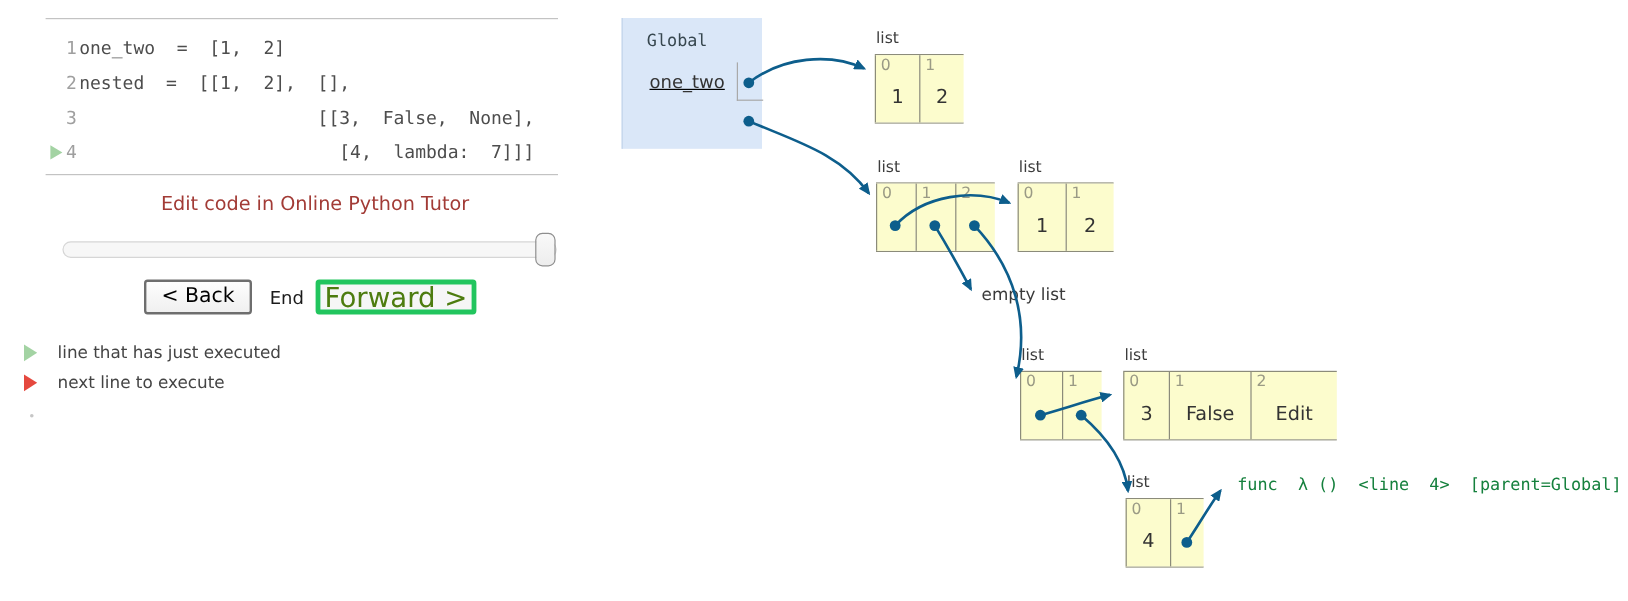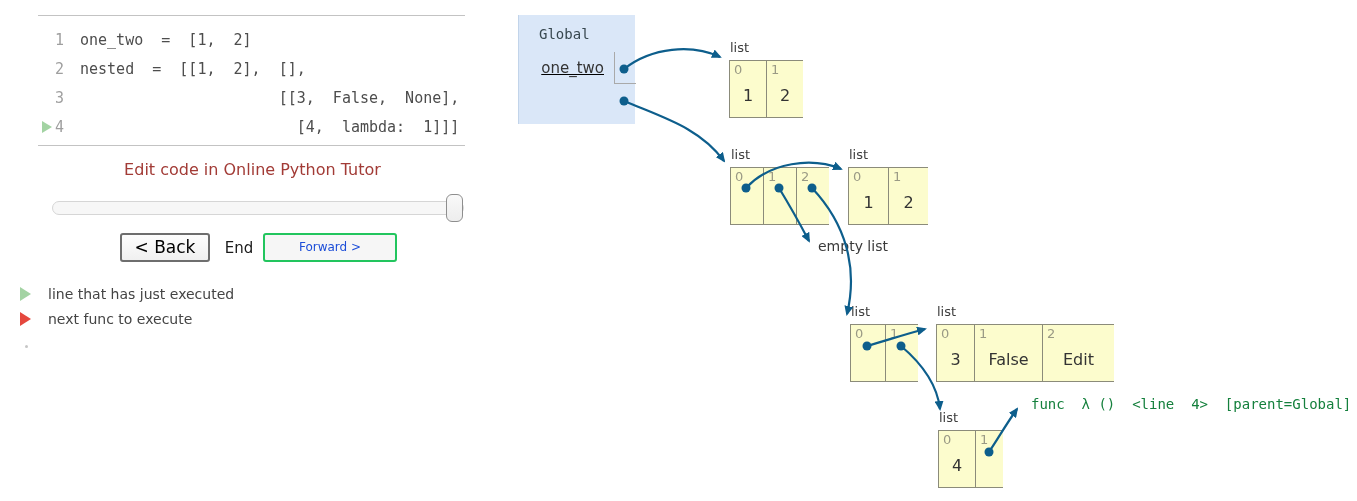--- a/index.html
+++ b/index.html
@@ -7,52 +7,52 @@
           font-family:"DejaVu Sans",sans-serif;}
   
   .rule{position:absolute;left:38px;width:427px;height:0;border-top:1px solid #c3c3c3;}
   #code-block{position:absolute;left:0;top:25px;width:505px;}
   .code-line{display:flex;align-items:center;height:29px;}
   .gutter{width:38px;height:0;position:relative;flex:0 0 38px;}
   .exec-tri{position:absolute;left:42px;top:-6px;width:0;height:0;
             border-left:10px solid #a3d3a3;border-top:6px solid transparent;border-bottom:6px solid transparent;}
   .lineno{flex:0 0 26px;text-align:right;color:#9f9f9f;
           font:15px "DejaVu Sans Mono",monospace;}
-  .codetext{margin-left:16px;white-space:pre;color:#4d4d4d;
+  .codetext{margin-left:2px;white-space:pre;color:#4d4d4d;
             font:15px "DejaVu Sans Mono",monospace;}
   #edit-link{position:absolute;left:0;top:160px;width:505px;text-align:center;
-             color:#a23b36;font-size:16px;cursor:pointer;}
+             color:#a23b36;font-size:16px;cursor:pointer;padding-left:10px;}
   #slider-track{position:absolute;left:52px;top:201px;width:410px;height:12px;
                 background:#f7f7f7;border:1px solid #d6d6d6;border-radius:7px;}
   #slider-thumb{position:absolute;left:446px;top:194px;width:15px;height:26px;
                 background:linear-gradient(#f9f9f9,#ededed);border:1px solid #8e8e8e;border-radius:6px;}
   .btn{position:absolute;box-sizing:border-box;text-align:center;border-radius:3px;
        font-family:"DejaVu Sans",sans-serif;}
   #back-button{left:120px;top:233px;width:90px;height:29px;font-size:17px;color:#000;
                background:linear-gradient(#fdfdfd,#f0f0f0);border:2px solid #6e6e6e;line-height:25px;}
-  #forward-button{left:263px;top:233px;width:134px;height:29px;font-size:12px;color:#1d4ed8;
-                  background:#f6f6f6;border:2px solid #22c55e;line-height:25px;}
+  #forward-button{left:263px;top:233px;width:134px;height:29px;font-size:23px;color:#4d7c0f;
+                  background:#f6f6f6;border:4px solid #22c55e;line-height:25px;}
   #status-text{position:absolute;left:222px;top:239px;width:34px;text-align:center;
                color:#1a1a1a;font-size:15px;}
   .legend-row{position:absolute;left:20px;display:flex;align-items:center;justify-content:space-between;}
   .legend-tri{width:0;height:0;border-top:7px solid transparent;border-bottom:7px solid transparent;margin-right:17px;}
   .tri-green{border-left:11px solid #a3d3a3;}
   .tri-red{border-left:11px solid #e5483e;}
   .legend-label{color:#444;font-size:14px;}
   #stray-dot{position:absolute;left:25px;top:345px;width:3px;height:3px;background:#c6c6c6;border-radius:50%;}
   
   #global-frame{position:absolute;left:518px;top:15px;width:117px;height:109px;
                 background:#dae7f8;border-left:1px solid #c2d4ea;box-sizing:border-box;}
   #frame-title{position:absolute;left:10px;top:11px;color:#37474f;
                font:14px "DejaVu Sans Mono",monospace;margin-left:10px;}
   .var-row{position:absolute;left:0;width:117px;height:32px;display:flex;text-decoration:underline;}
   .var-name{flex:1;text-align:right;padding-right:10px;color:#333;font-size:15px;line-height:32px;}
   .var-slot{flex:0 0 22px;border-left:1px solid #a9a9a9;border-bottom:1px solid #a9a9a9;box-sizing:border-box;}
   
-  .hlist{position:absolute;margin-top:15px;}
+  .hlist{position:absolute;}
   .hlabel{font-size:13px;color:#3d3d3d;margin:0 0 4px 1px;line-height:17px;}
   .hrow{display:flex;border-top:1px solid #8b8b7a;border-bottom:1px solid #8b8b7a;width:max-content;}
   .hcell{background:#fcfccd;border-left:1px solid #8b8b7a;box-sizing:border-box;height:56px;}
   .idx{font-size:13px;color:#9a9a85;padding:1px 0 0 4px;height:19px;}
   .val{font-size:16px;color:#333;text-align:center;height:36px;line-height:30px;}
   #empty-list-label{position:absolute;left:818px;top:238px;font-size:14px;color:#3a3a3a;}
   #func-label{position:absolute;left:1031px;top:396px;color:#15803d;white-space:pre;
               font:14px "DejaVu Sans Mono",monospace;}
   
   #arrow-layer{position:absolute;left:0;top:0;pointer-events:none;z-index:5;}
@@ -78,42 +78,42 @@
     <div class="code-line">
       <span class="gutter"></span>
       <span class="lineno">3</span>
       <span class="codetext">                      [[3,  False,  None],</span>
     </div>
     <div class="code-line">
       <span class="gutter">
           <span class="exec-tri"></span>
         </span>
       <span class="lineno">4</span>
-      <span class="codetext">                        [4,  lambda:  1]]]</span>
+      <span class="codetext">                        [4,  lambda:  7]]]</span>
     </div>
   </div>
 
   <div class="rule" style="top:145px"></div>
 
   <div id="edit-link">Edit code in Online Python Tutor</div>
 
   <div id="slider-track"></div>
   <div id="slider-thumb"></div>
 
   <div class="btn" id="back-button">&lt; Back</div>
   <div id="status-text">End</div>
   <div class="btn" id="forward-button">Forward &gt;</div>
 
   <div class="legend-row" style="top:286px">
     <span class="legend-tri tri-green"></span>
     <span class="legend-label">line that has just executed</span>
   </div>
   <div class="legend-row" style="top:311px">
     <span class="legend-tri tri-red"></span>
-    <span class="legend-label">next func to execute</span>
+    <span class="legend-label">next line to execute</span>
   </div>
   <div id="stray-dot"></div>
 
   <div id="global-frame">
     <div id="frame-title">Global</div>
     <div class="var-row" style="top:37px">
       <span class="var-name">one_two</span>
       <span class="var-slot"></span>
     </div>
   </div>

